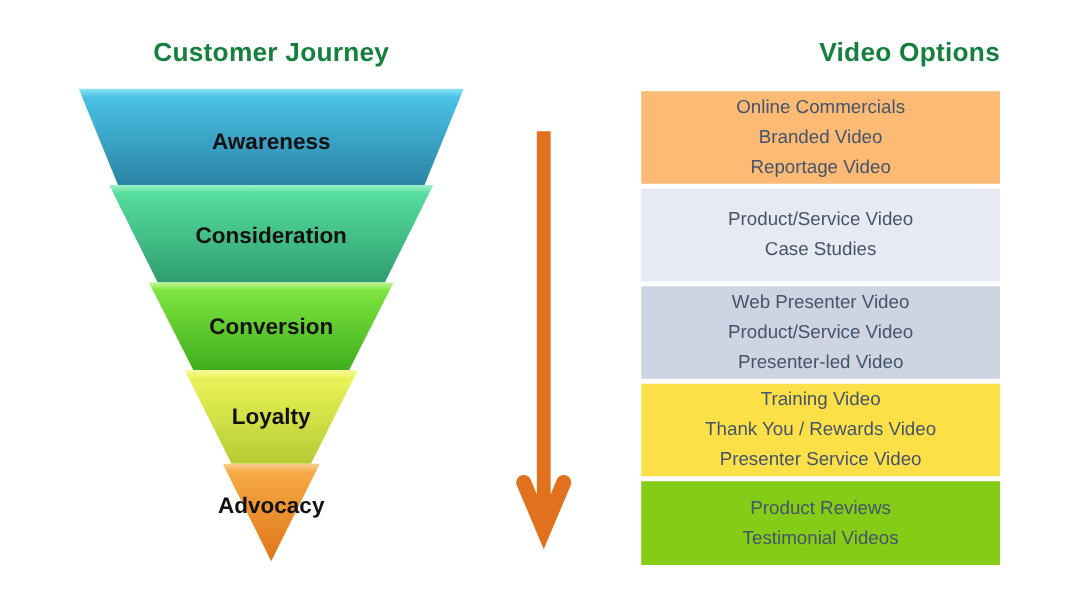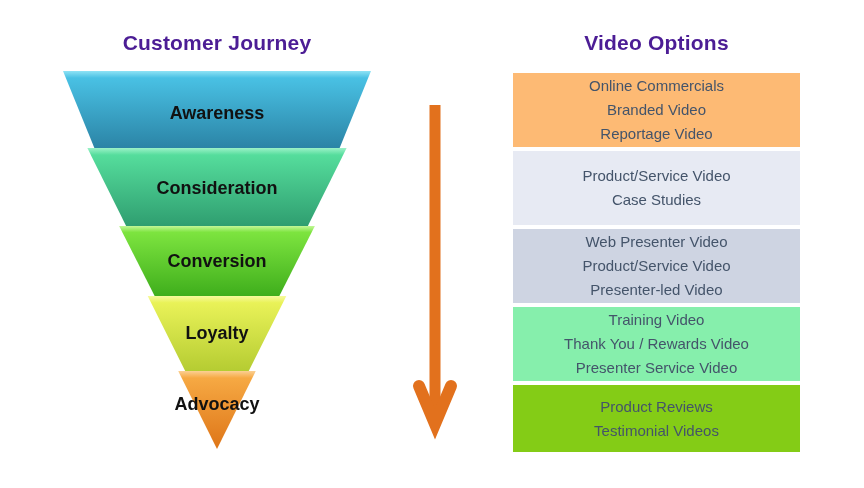--- a/index.html
+++ b/index.html
@@ -2,24 +2,24 @@
 <html><head>
 <meta charset="utf-8">
 <style>
   html,body{margin:0;padding:0;background:#ffffff;}
   .canvas{
     position:relative;width:864px;height:488px;background:#ffffff;
     font-family:"Liberation Sans",sans-serif;overflow:hidden;
   }
   .title{
     position:absolute;top:31px;font-size:21px;font-weight:bold;
-    color:#4c1d95;text-align:center;letter-spacing:.2px;
+    color:#15803d;text-align:center;letter-spacing:.2px;
   }
   #left-title{left:40px;width:354px;}
-  #right-title{left:513px;width:287px;}
+  #right-title{left:513px;width:287px;text-align:right;}
   #diagram{position:absolute;left:0;top:0;}
   .stage-label{
     font-family:"Liberation Sans",sans-serif;font-size:18px;font-weight:bold;fill:#111111;
   }
   #rows{position:absolute;left:513px;top:73px;width:287px;font-size:15px;}
   .row{
     display:flex;flex-direction:column;justify-content:center;
     text-align:center;line-height:24px;height:74px;margin-bottom:4px;
   }
   .row:last-child{height:67px;margin-bottom:0;}
@@ -87,21 +87,21 @@
       </div>
       <div class="row" style="background: rgb(231, 234, 243);">
         <div>Product/Service Video</div>
         <div>Case Studies</div>
       </div>
       <div class="row" style="background: rgb(206, 212, 226);">
         <div>Web Presenter Video</div>
         <div>Product/Service Video</div>
         <div>Presenter-led Video</div>
       </div>
-      <div class="row" style="background: #86efac;">
+      <div class="row" style="background: #fde047;">
         <div>Training Video</div>
         <div>Thank You / Rewards Video</div>
         <div>Presenter Service Video</div>
       </div>
       <div class="row" style="background: #84cc16;">
         <div>Product Reviews</div>
         <div>Testimonial Videos</div>
       </div>
     </div>
 

